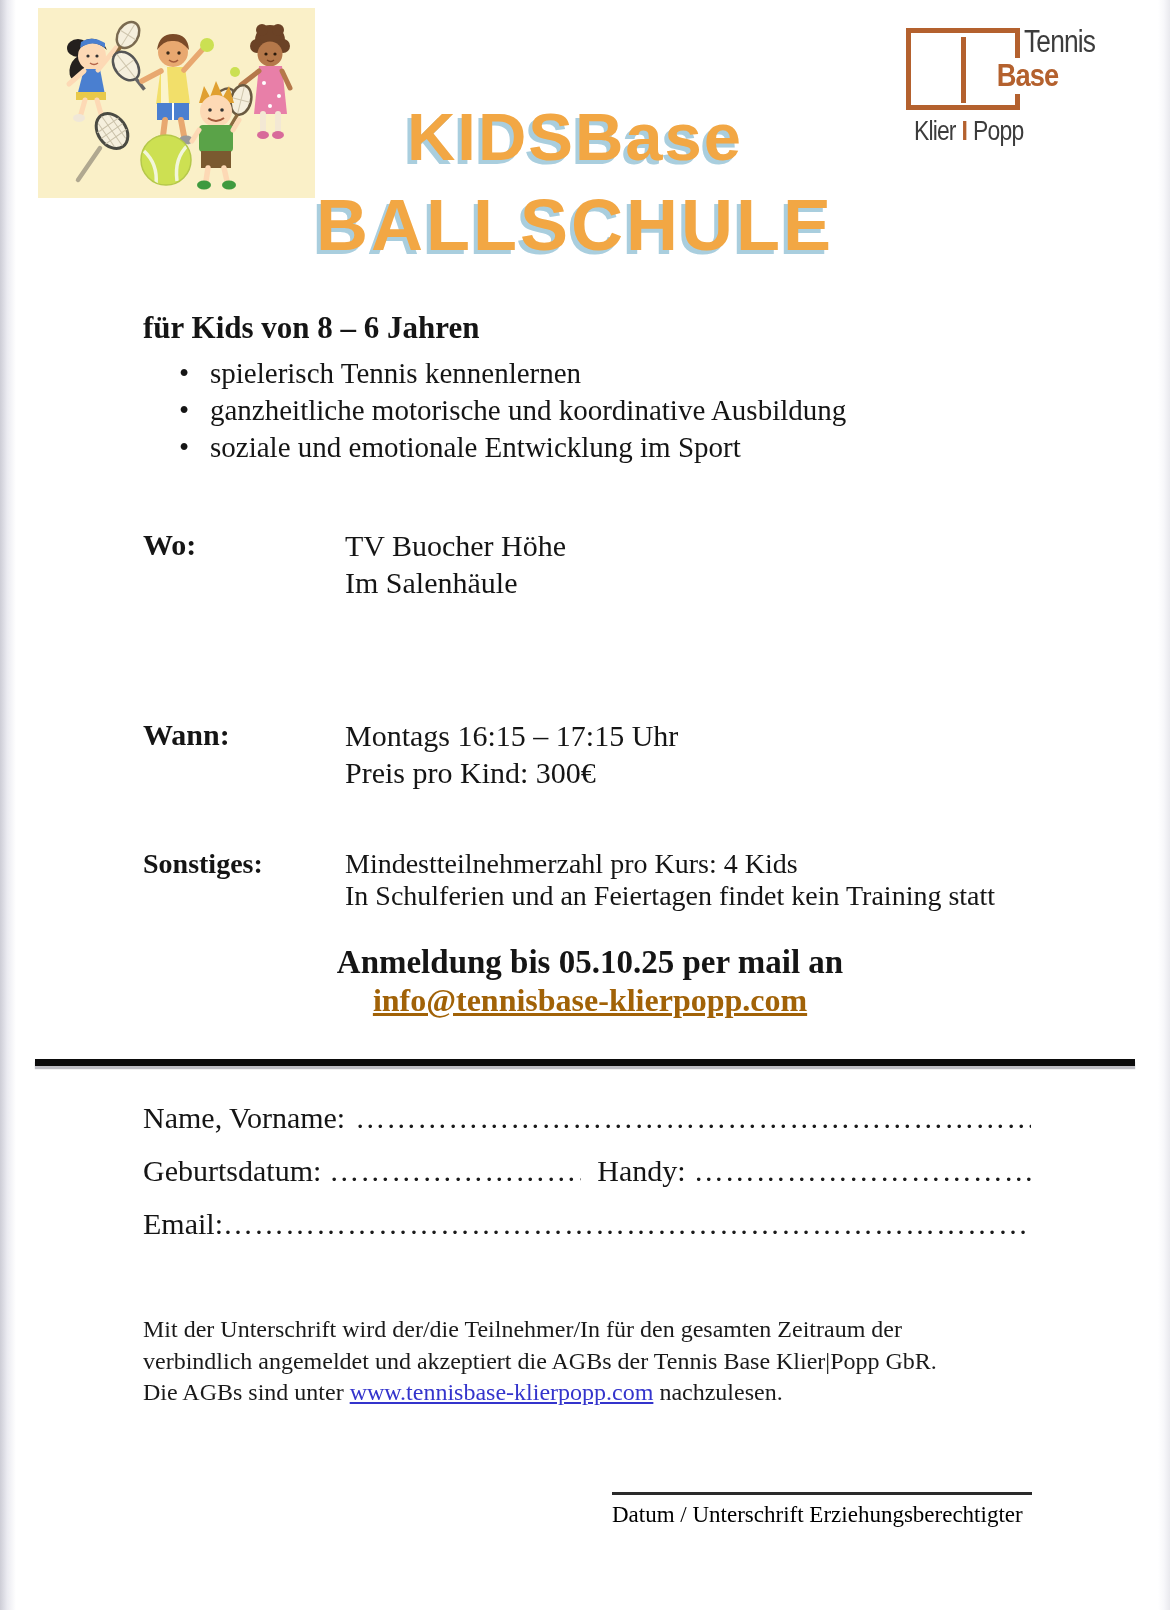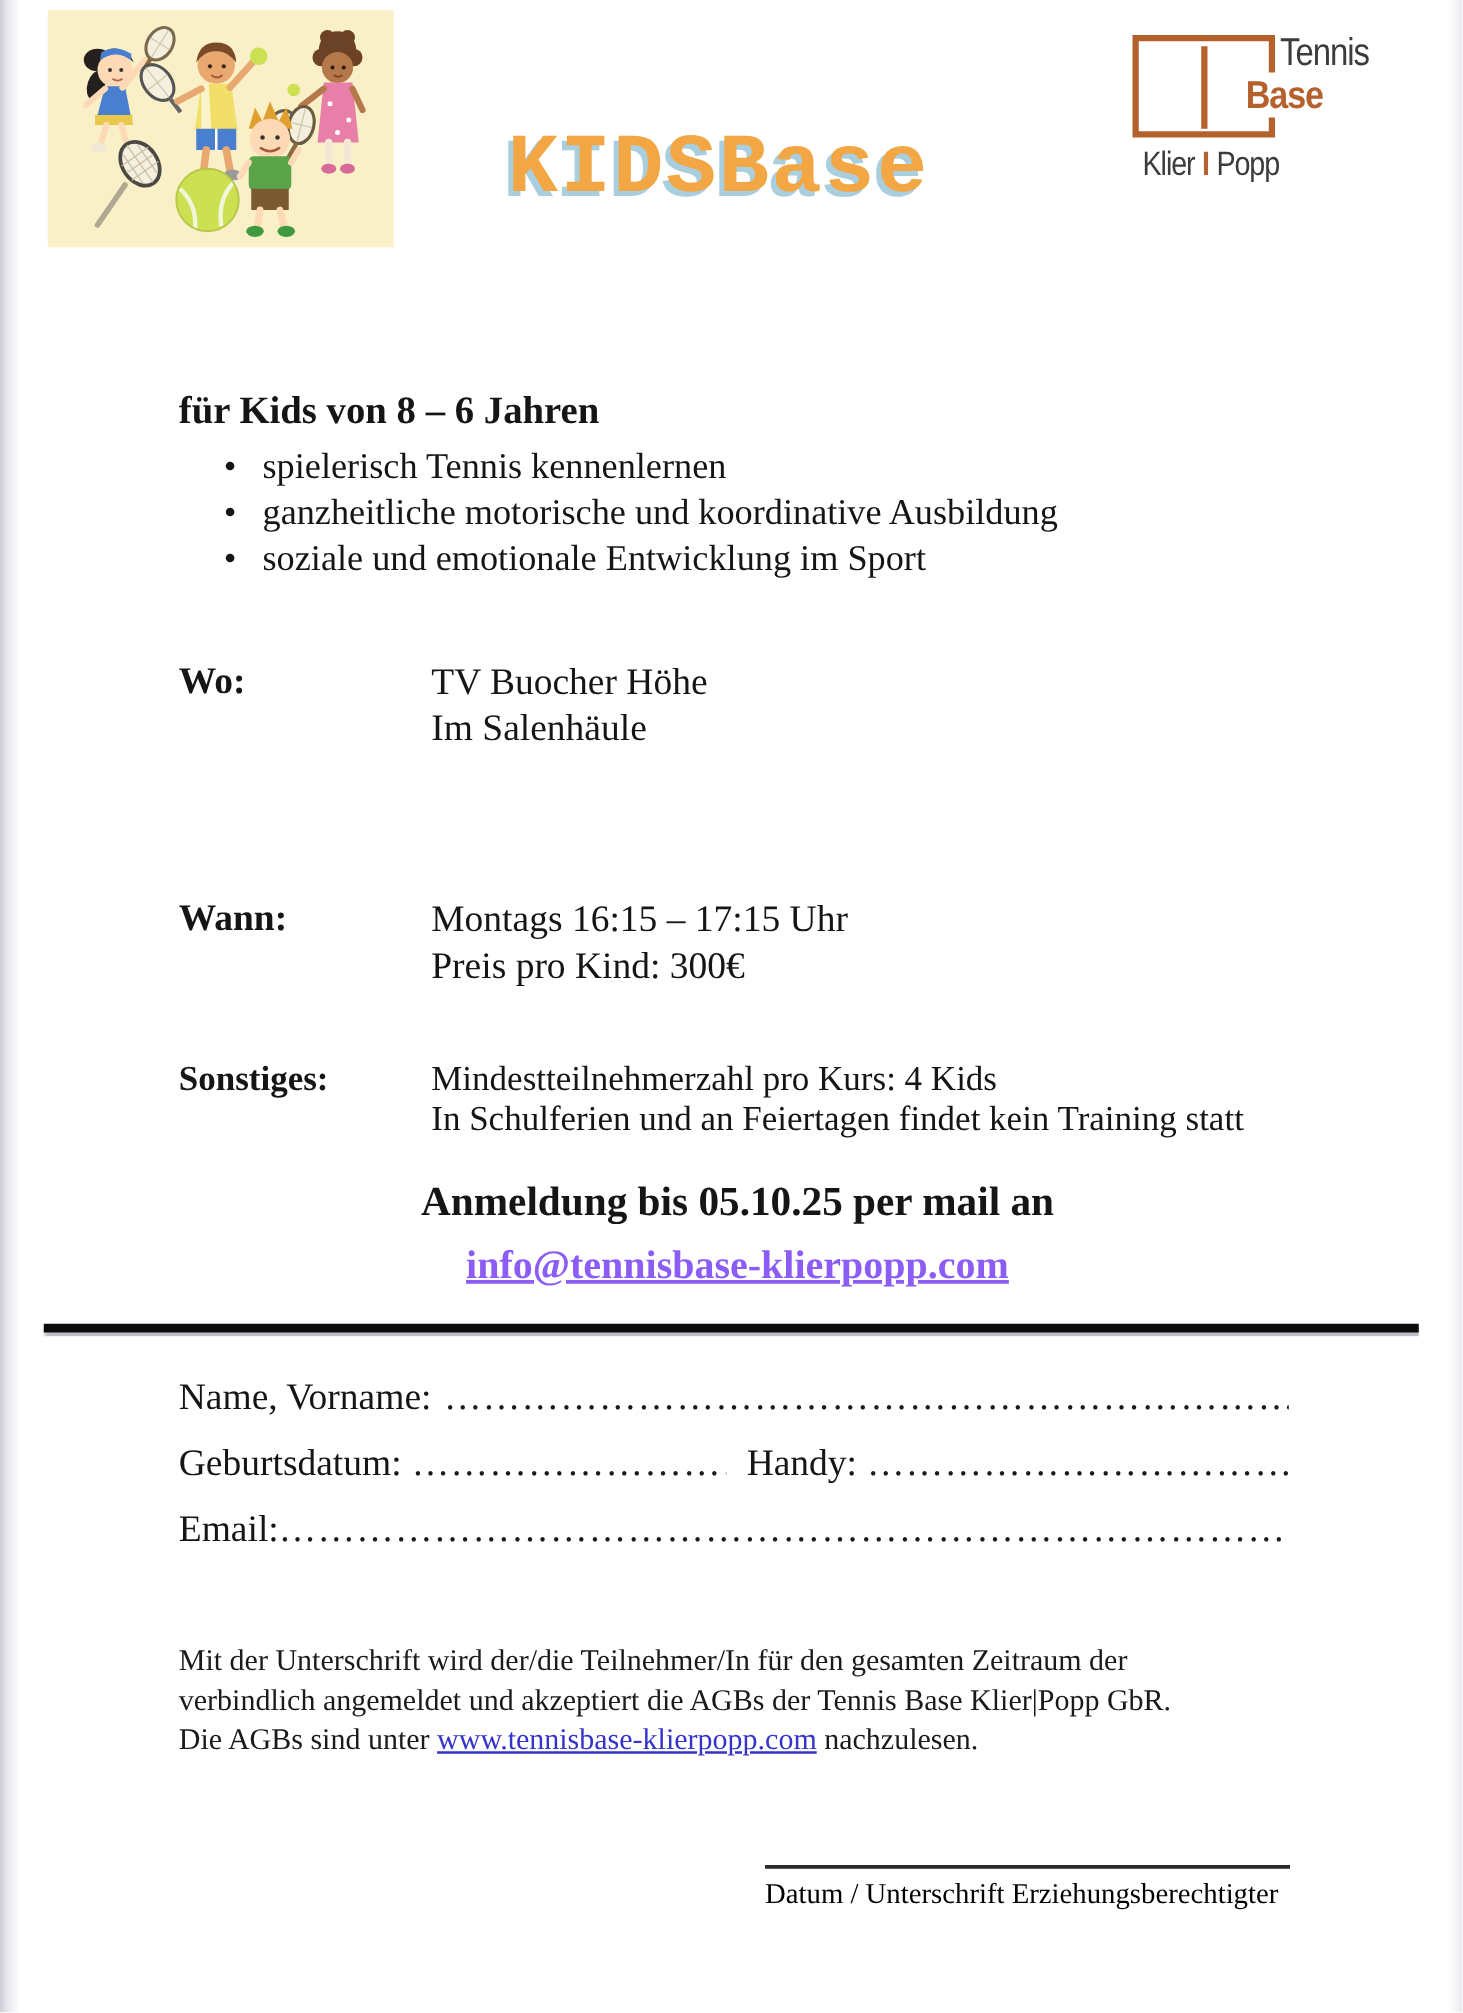--- a/index.html
+++ b/index.html
@@ -27,21 +27,21 @@
   .logo-base{position:absolute;left:116px;top:38px;font-size:31px;font-weight:bold;color:#b4612e;
     background:#ffffff;padding:0 3px;transform:scaleX(.88);transform-origin:left top;letter-spacing:-1px;}
   .logo-sub{position:absolute;left:36px;top:96px;font-size:27px;color:#3c3c3c;
     transform:scaleX(.85);transform-origin:left top;letter-spacing:-1px;white-space:nowrap;}
   .logo-sub .sep{color:#b4612e;font-weight:bold;margin:0 7px;}
 
   
   .title-wrap{position:absolute;left:0;top:98px;width:1150px;text-align:center;
     font-family:"Liberation Sans","DejaVu Sans",sans-serif;font-weight:bold;
     color:#f2a744;}
-  .title-line1{font-size:67px;letter-spacing:2px;text-shadow:-4px 4px 0 #a9cede;font-family:Liberation Mono, monospace;}
+  .title-line1{font-size:67px;letter-spacing:2px;text-shadow:-4px 4px 0 #a9cede;}
   .title-line2{font-size:72px;letter-spacing:3px;margin-top:9px;text-shadow:-4px 4px 0 #a9cede;}
 
   
   .intro{position:absolute;left:143px;top:310px;}
   .intro-heading{font-size:31px;font-weight:bold;}
   .intro ul{margin:9px 0 0 0;padding:0;list-style:none;}
   .intro li{font-size:29px;line-height:37px;padding-left:67px;position:relative;}
   .intro li::before{content:"\2022";position:absolute;left:36px;font-size:29px;}
 
   
@@ -49,22 +49,22 @@
   .dvalues{position:absolute;left:345px;font-size:30px;line-height:36.5px;}
   .wo-label,.wo-values{top:528px;}
   .wann-label,.wann-values{top:670px;margin-top:48px;}
   .sonst-label,.sonst-values{top:848px;}
   .sonst-label{font-size:28px;}
   .sonst-values{font-size:28px;line-height:31.5px;}
 
   
   .registration{position:absolute;left:0;top:944px;width:1180px;text-align:center;}
   .reg-line{font-size:33px;font-weight:bold;}
-  .reg-email{display:inline-block;margin-top:12px;font-size:32px;font-weight:bold;
-    color:#8b5cf6;}
+  .reg-email{display:inline-block;margin-top:1px;font-size:32px;font-weight:bold;
+    color:#a16207;}
 
   
   .divider{position:absolute;left:35px;top:1059px;width:1100px;height:7px;background:#0b0b0b;
     box-shadow:0 3px 1px rgba(125,125,138,.5);}
 
   
   .form-row{position:absolute;left:143px;font-size:30px;display:flex;align-items:baseline;white-space:nowrap;}
   .row-name{top:1101px;width:888px;}
   .row-birth{top:1154px;width:892px;}
   .row-email{top:1207px;width:889px;}
@@ -221,20 +221,21 @@
 <div class="logo">
   <div class="logo-square"></div>
   <div class="logo-net"></div>
   <div class="logo-tennis">Tennis</div>
   <div class="logo-base">Base</div>
   <div class="logo-sub"><span>Klier</span><span class="sep">I</span><span>Popp</span></div>
 </div>
 
 <div class="title-wrap">
   <div class="title-line1">KIDSBase</div>
+  <div class="title-line2">BALLSCHULE</div>
 </div>
 
 <div class="intro">
   <div class="intro-heading">für Kids von 8 – 6 Jahren</div>
   <ul>
     <li>spielerisch Tennis kennenlernen</li>
     <li>ganzheitliche motorische und koordinative Ausbildung</li>
     <li>soziale und emotionale Entwicklung im Sport</li>
   </ul>
 </div>

